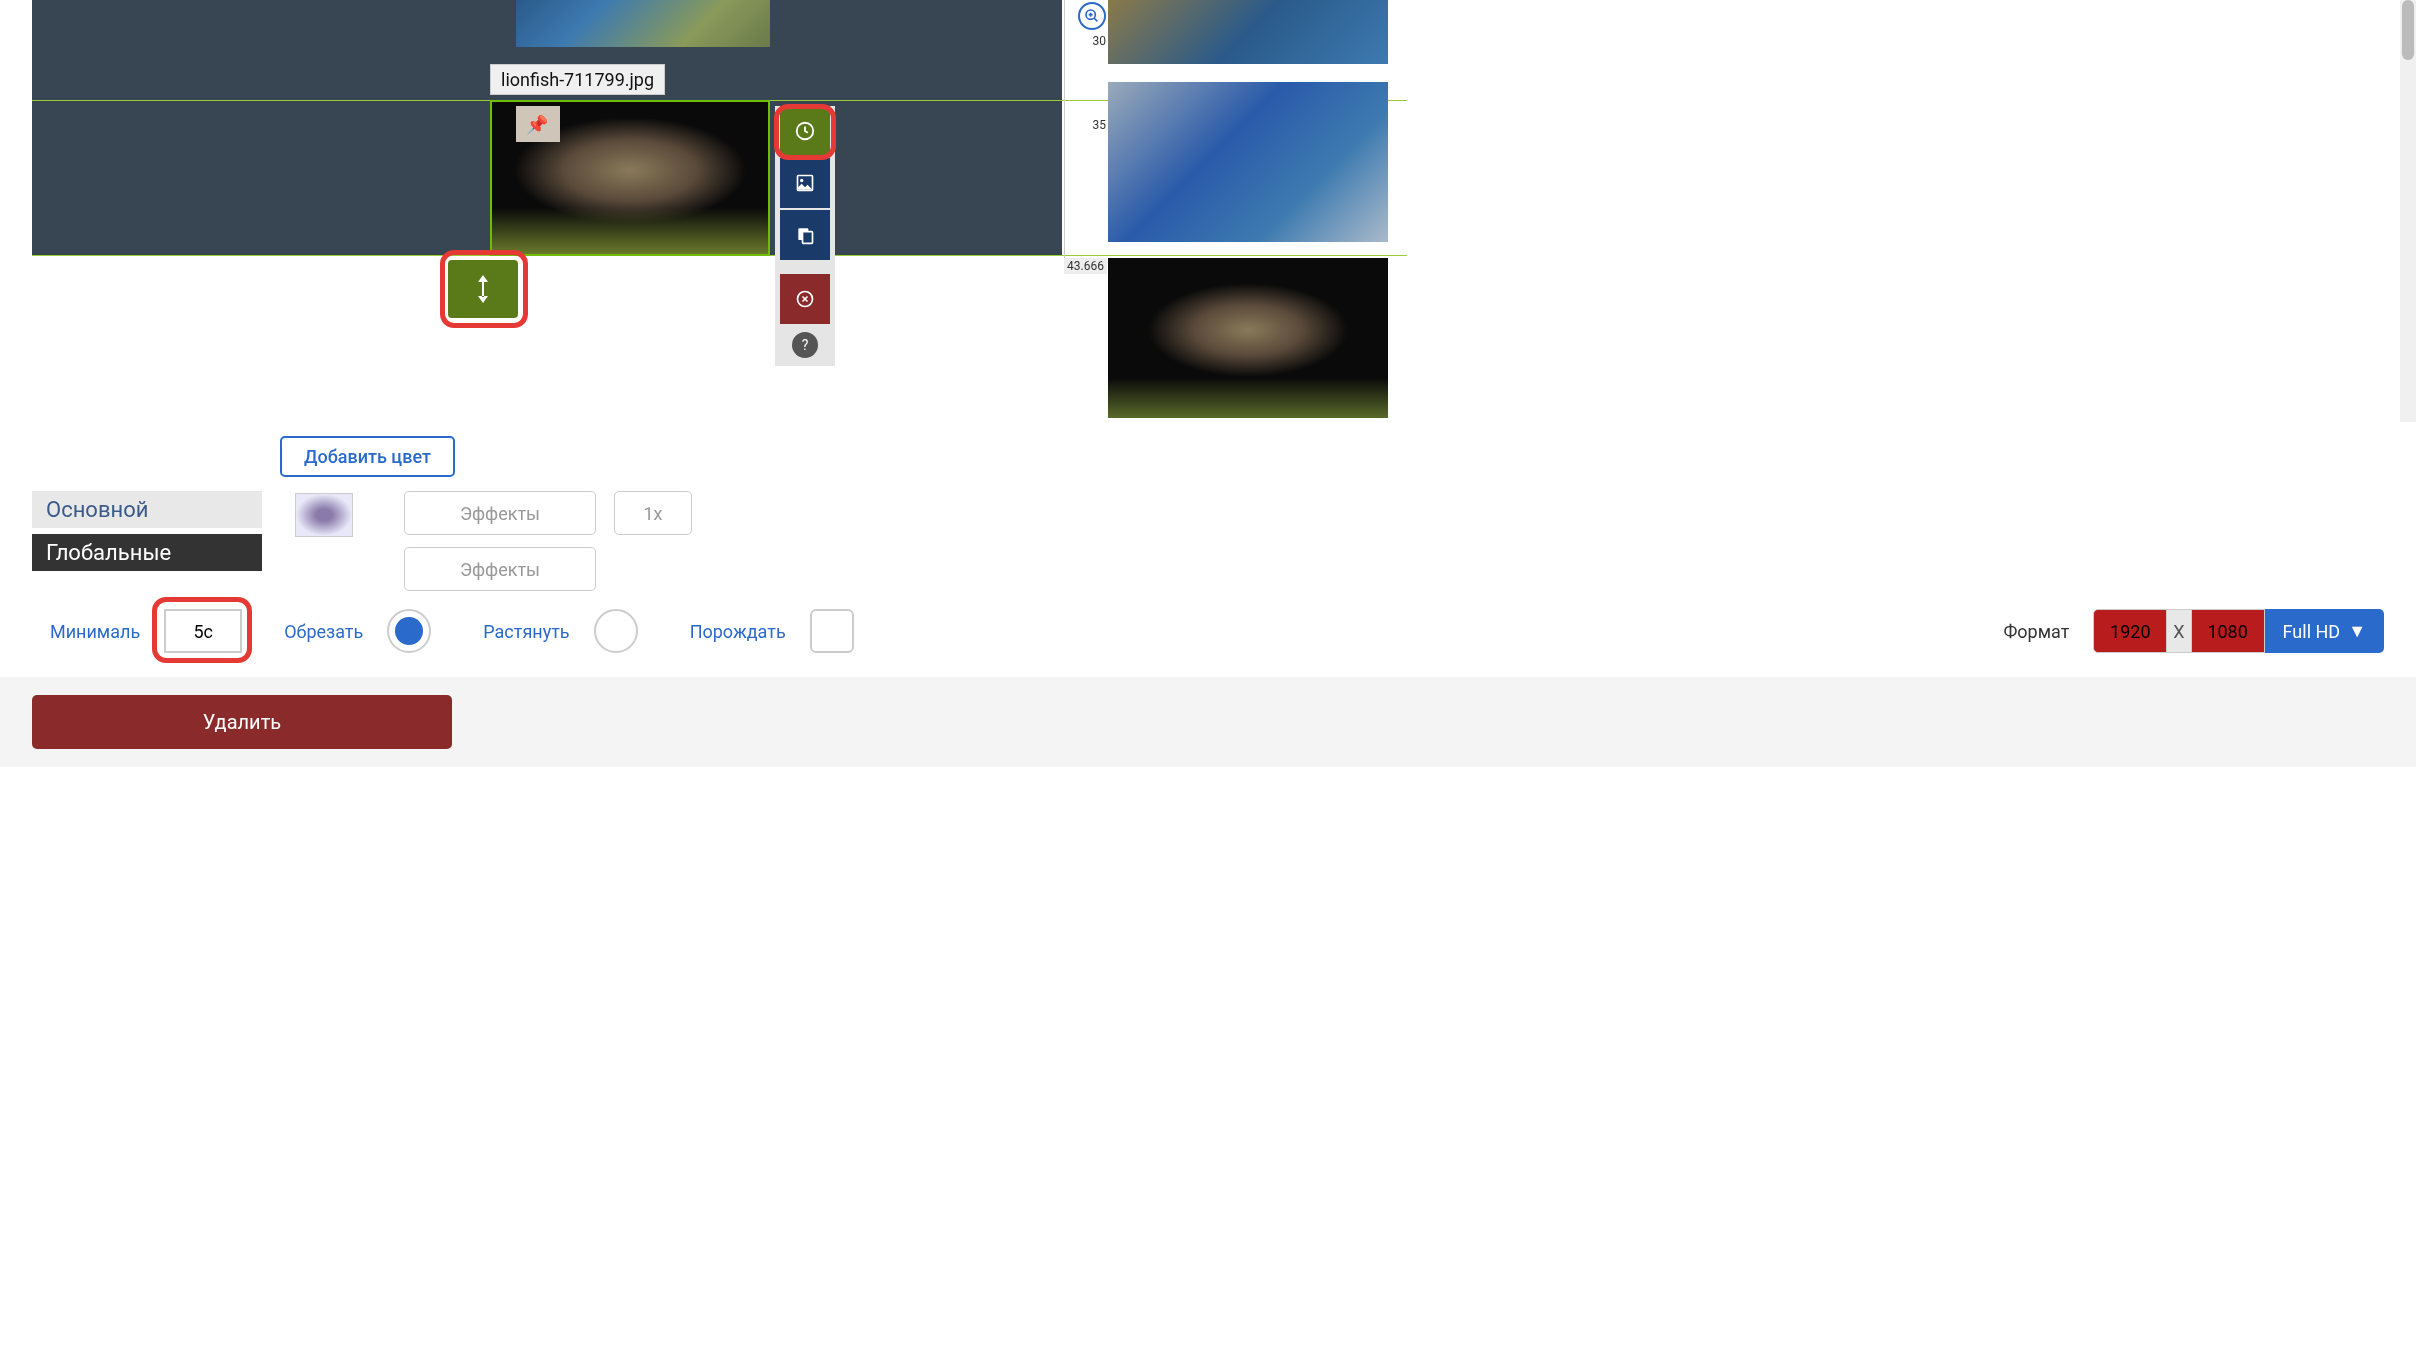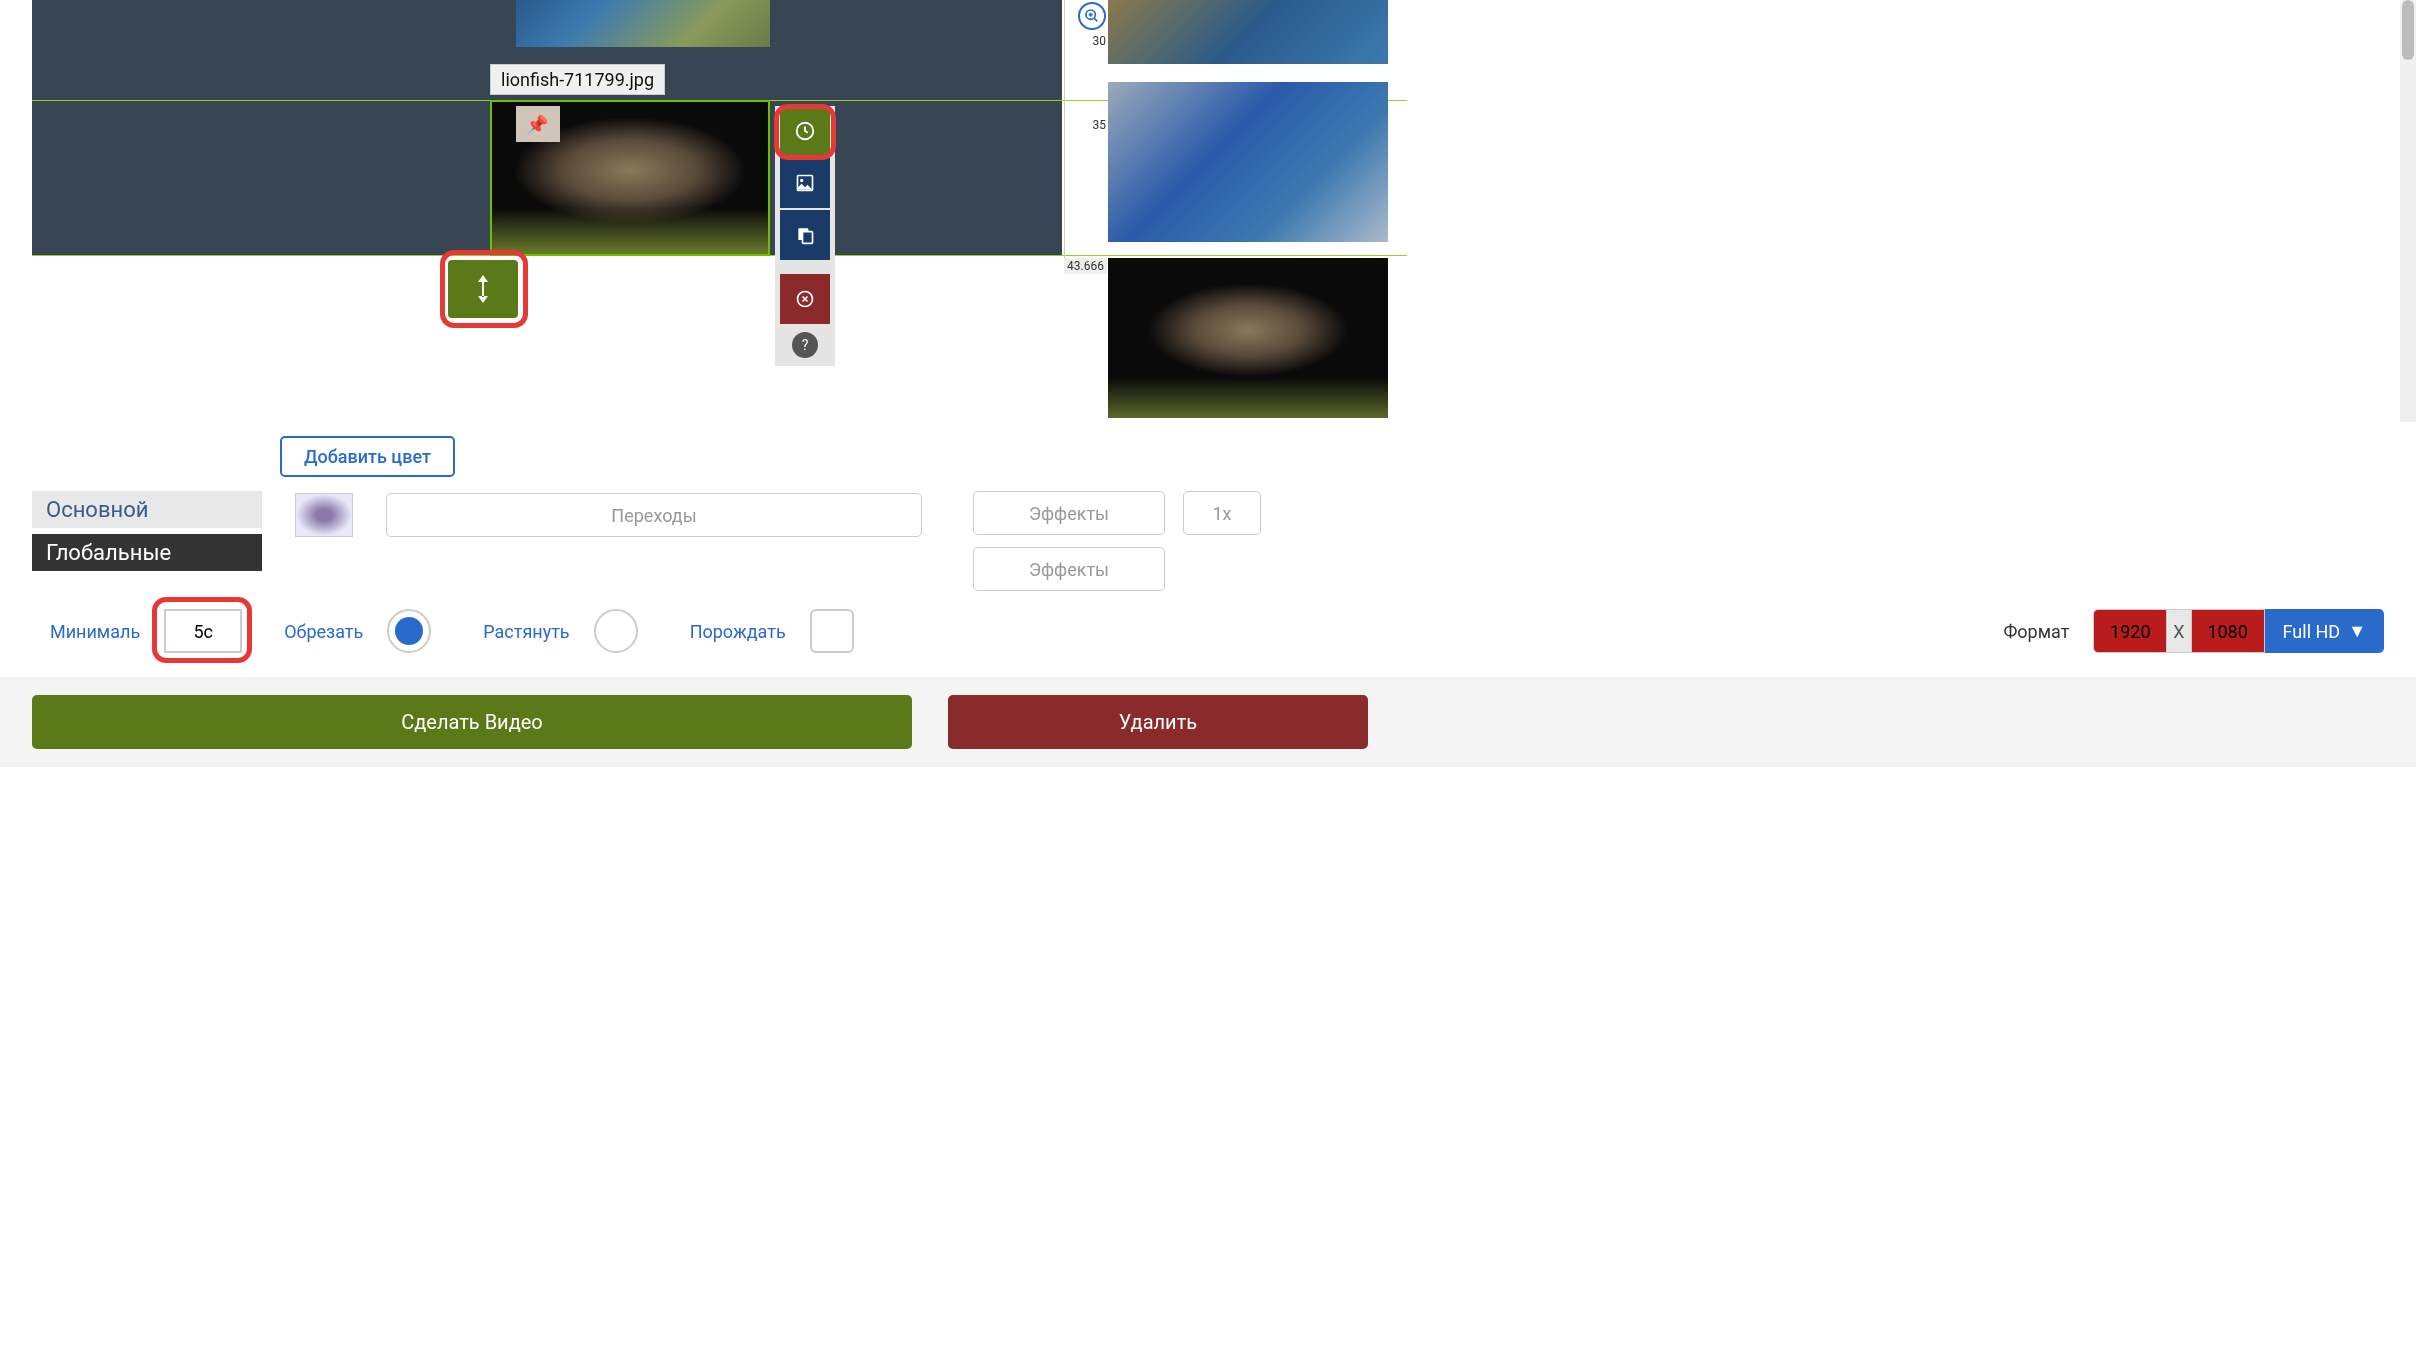--- a/index.html
+++ b/index.html
@@ -141,21 +141,20 @@
 
 <div class="controls">
   <button class="addcolor">Добавить цвет</button>
 
   <div class="row1">
     <div class="leftlabels">
       <div class="lab main">Основной</div>
       <div class="lab glob">Глобальные</div>
     </div>
     <div class="butterfly"></div>
-    <div class="transitions">Переходы</div>
     <div class="rightcol">
       <div style="display:flex;gap:18px">
         <div class="effects">Эффекты</div>
         <div class="speed">1x</div>
       </div>
       <div class="effects">Эффекты</div>
     </div>
   </div>
 
   <div class="row2">
@@ -179,15 +178,14 @@
       <input class="dim" value="1080" style="">
       <div class="preset">
         <span>Full HD</span>
         <span>▼</span>
       </div>
     </div>
   </div>
 </div>
 
 <div class="footer">
-  <button class="bigbtn make">Сделать Видео</button>
   <button class="bigbtn del">Удалить</button>
 </div>
 
 </body></html>

